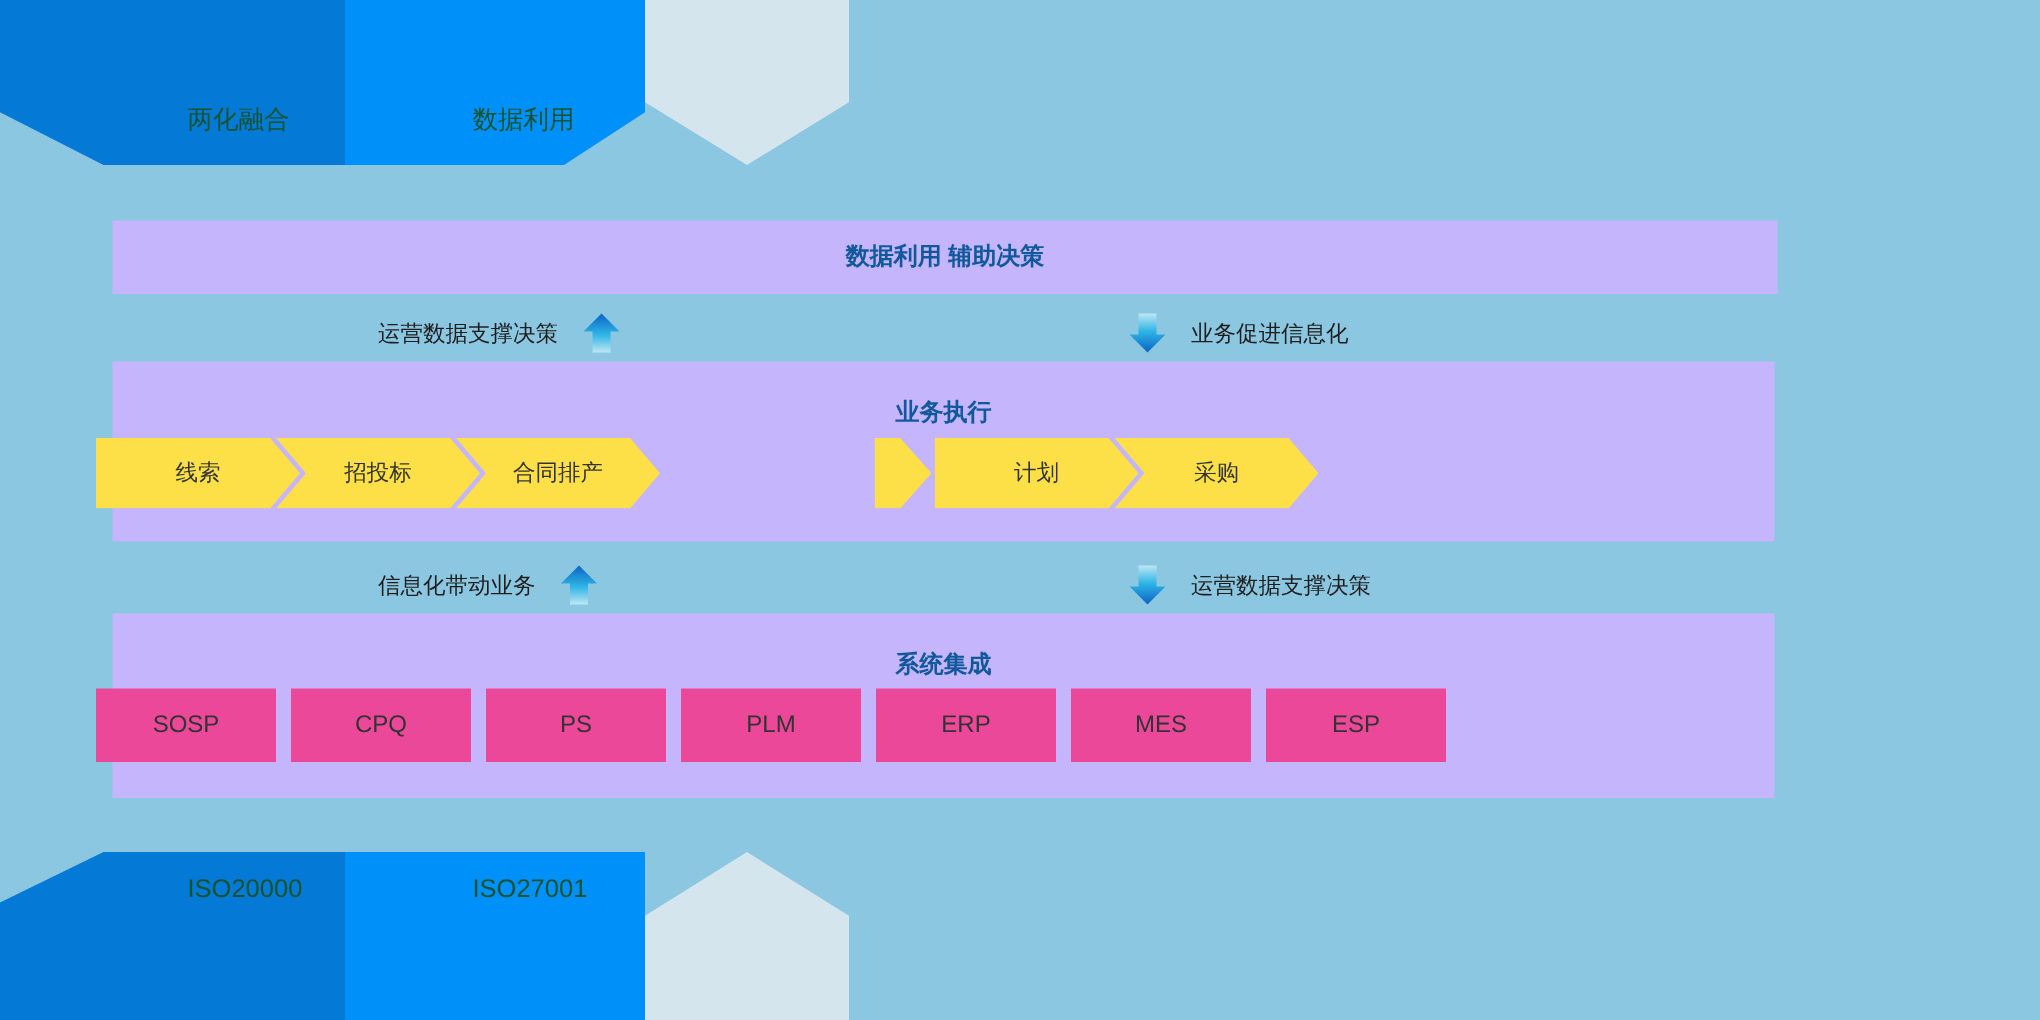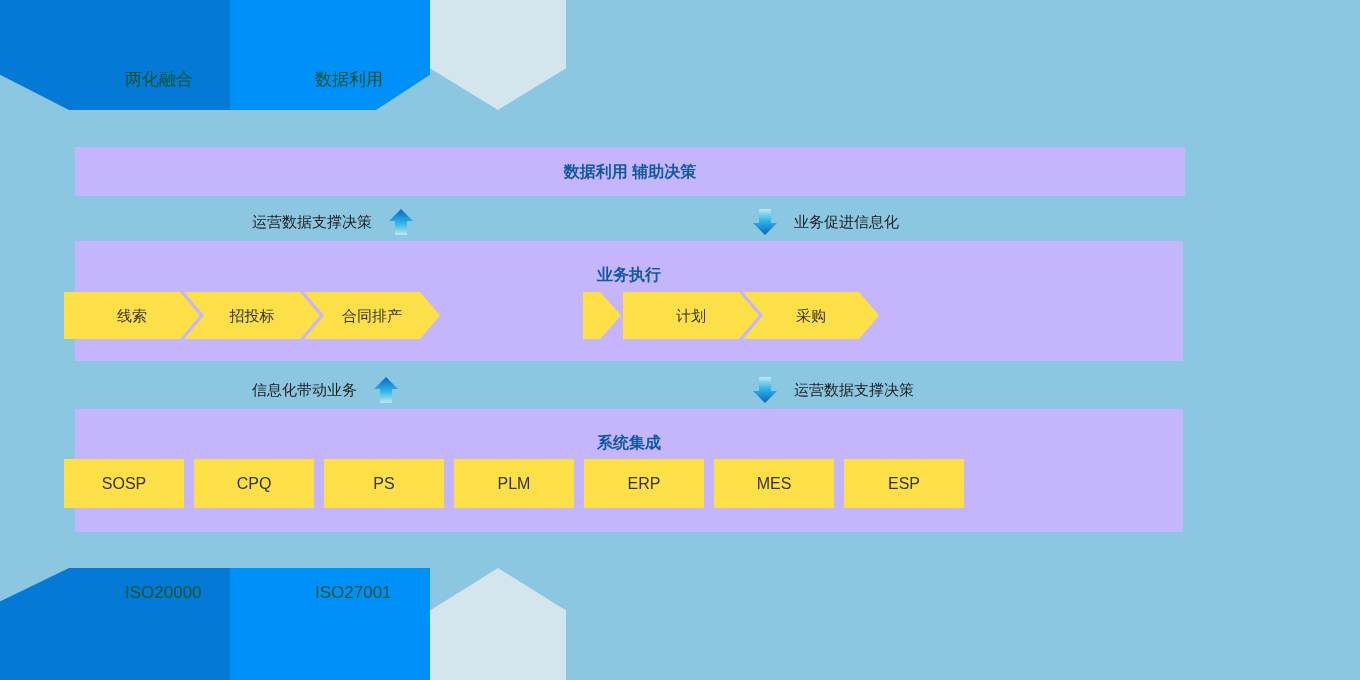--- a/index.html
+++ b/index.html
@@ -168,21 +168,21 @@
     position: absolute;
     left: 64px;
     top: 459px;
     display: flex;
     gap: 10px;
   }
   .sys-box {
     width: 120px;
     height: 49px;
     line-height: 49px;
-    background: #fde047;
+    background: #ec4899;
     color: #333333;
     font-size: 16px;
     text-align: center;
   }
 </style>
 </head>
 <body>
 
 <div class="banner banner-top">
   <div class="band band-dark"></div>

